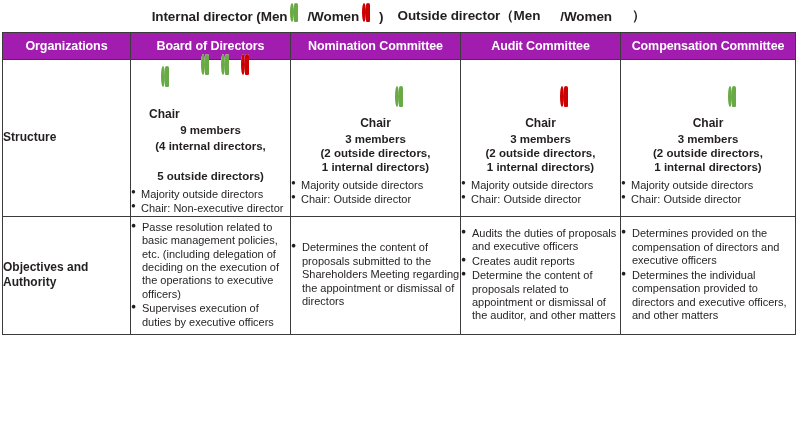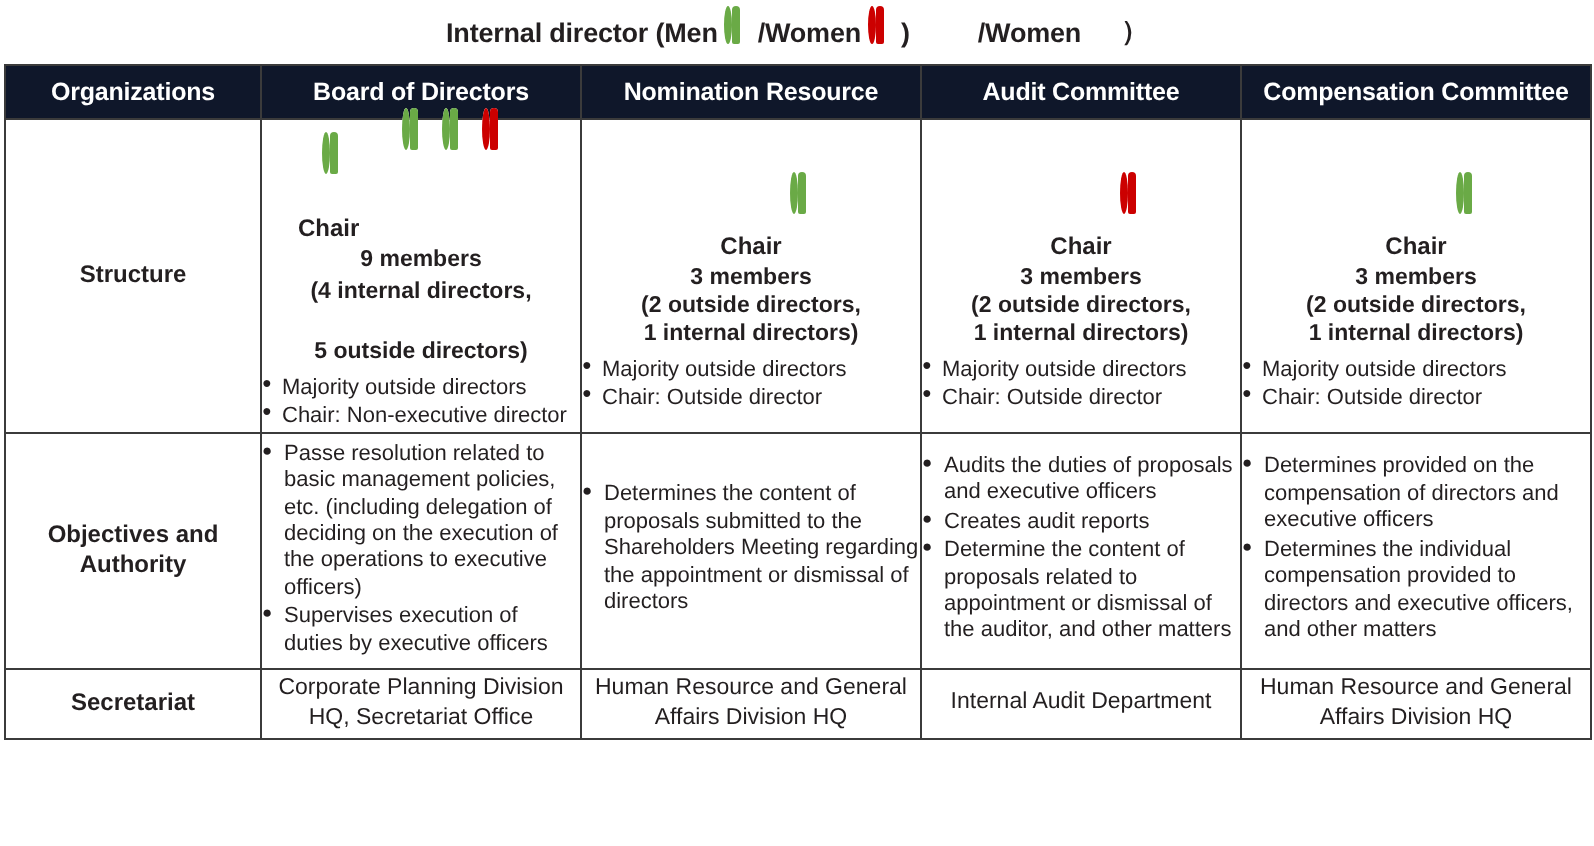--- a/index.html
+++ b/index.html
@@ -45,34 +45,34 @@
     border-collapse:collapse;
     width:793px;margin:0 2px;
     table-layout:fixed;
   }
   table.gov td,table.gov th{
     border:1px solid #3b3b3b;
     vertical-align:middle;
     padding:0;
   }
   thead th{
-    background:#0f172a;color:#ffffff;
+    background:#a21caf;color:#ffffff;
     font-size:12.5px;font-weight:bold;
     height:26px;text-align:center;
     border:1px solid #3b3b3b;
     letter-spacing:-0.1px;
   }
   .col-label{width:128px;}
   .col-bod{width:160px;}
   .col-nom{width:170px;}
   .col-aud{width:160px;}
   .col-cmp{width:175px;}
 
   .rowlabel{
-    text-align:center;font-size:12px;font-weight:bold;
+    font-size:12px;font-weight:bold;
     line-height:1.25;padding:2px 3px;
   }
 
   
   .structcell{padding:5px 4px 6px 4px;text-align:center;}
   .figrow{display:flex;align-items:flex-end;justify-content:center;gap:6px;height:46px;}
   .figcluster{display:flex;align-items:flex-end;gap:3px;}
   .figstack{display:flex;flex-direction:column;align-items:center;gap:2px;}
   .figstack-row{display:flex;gap:4px;align-items:flex-end;}
 
@@ -123,40 +123,41 @@
 
   <div class="legend">
     <span class="legend-group">
       <span class="txt">Internal director (Men</span>
       <span class="person p-lg-legend out-green"><span class="head"></span><span class="body"></span></span>
       <span class="txt">/Women</span>
       <span class="person p-lg-legend out-red"><span class="head"></span><span class="body"></span></span>
       <span class="txt">)</span>
     </span>
     <span class="legend-group">
+      <span class="txt">Outside director（Men</span>
       <span class="person p-lg-legend fill-green"><span class="head"></span><span class="body"></span></span>
       <span class="txt">/Women</span>
       <span class="person p-lg-legend fill-red"><span class="head"></span><span class="body"></span></span>
       <span class="txt">）</span>
     </span>
   </div>
 
   <table class="gov">
     <colgroup>
       <col class="col-label">
         <col class="col-bod">
         <col class="col-nom">
         <col class="col-aud">
         <col class="col-cmp">
     </colgroup>
     <thead>
       <tr>
         <th>Organizations</th>
         <th>Board of Directors</th>
-        <th>Nomination Resource</th>
+        <th>Nomination Committee</th>
         <th>Audit Committee</th>
         <th>Compensation Committee</th>
       </tr>
     </thead>
     <tbody>
 
       <tr class="r-struct">
         <td class="rowlabel">Structure</td>
 
         <td class="structcell">
@@ -265,24 +266,17 @@
           </ul>
         </td>
         <td class="objcell">
           <ul class="objlist">
             <li>Determines provided on the compensation of directors and executive officers</li>
             <li>Determines the individual compensation provided to directors and executive officers, and other matters</li>
           </ul>
         </td>
       </tr>
 
-      <tr class="r-sec">
-        <td class="rowlabel">Secretariat</td>
-        <td class="plaincell">Corporate Planning Division HQ, Secretariat Office</td>
-        <td class="plaincell">Human Resource and General  Affairs Division HQ</td>
-        <td class="plaincell">Internal Audit Department</td>
-        <td class="plaincell">Human Resource and General  Affairs Division HQ</td>
-      </tr>
 
 
     </tbody>
   </table>
 </div>
 
 </body></html>

